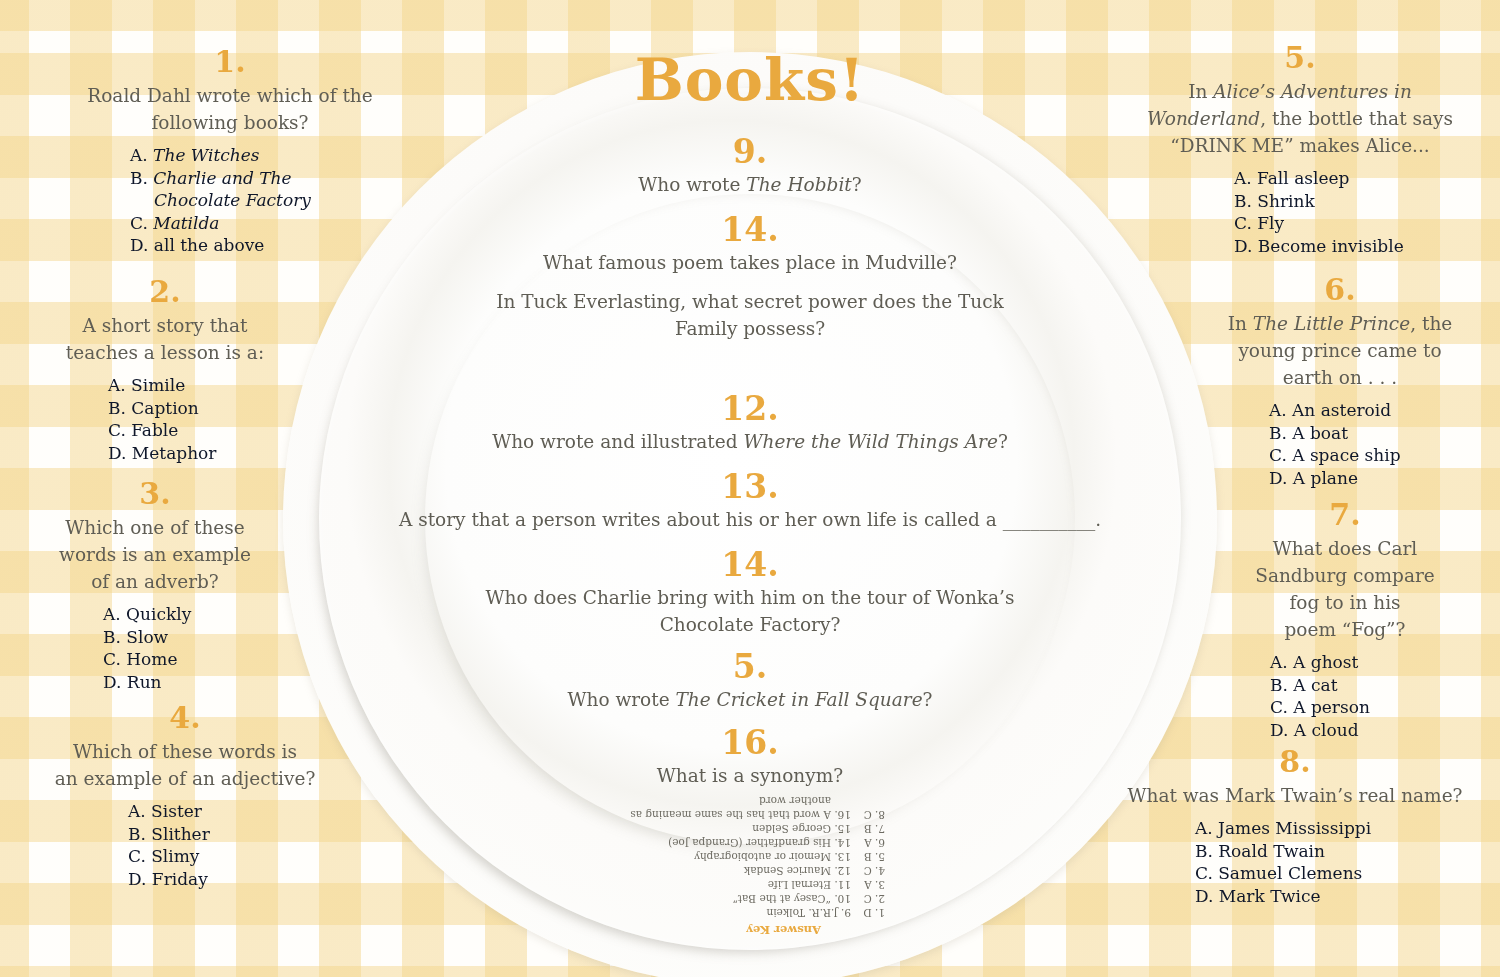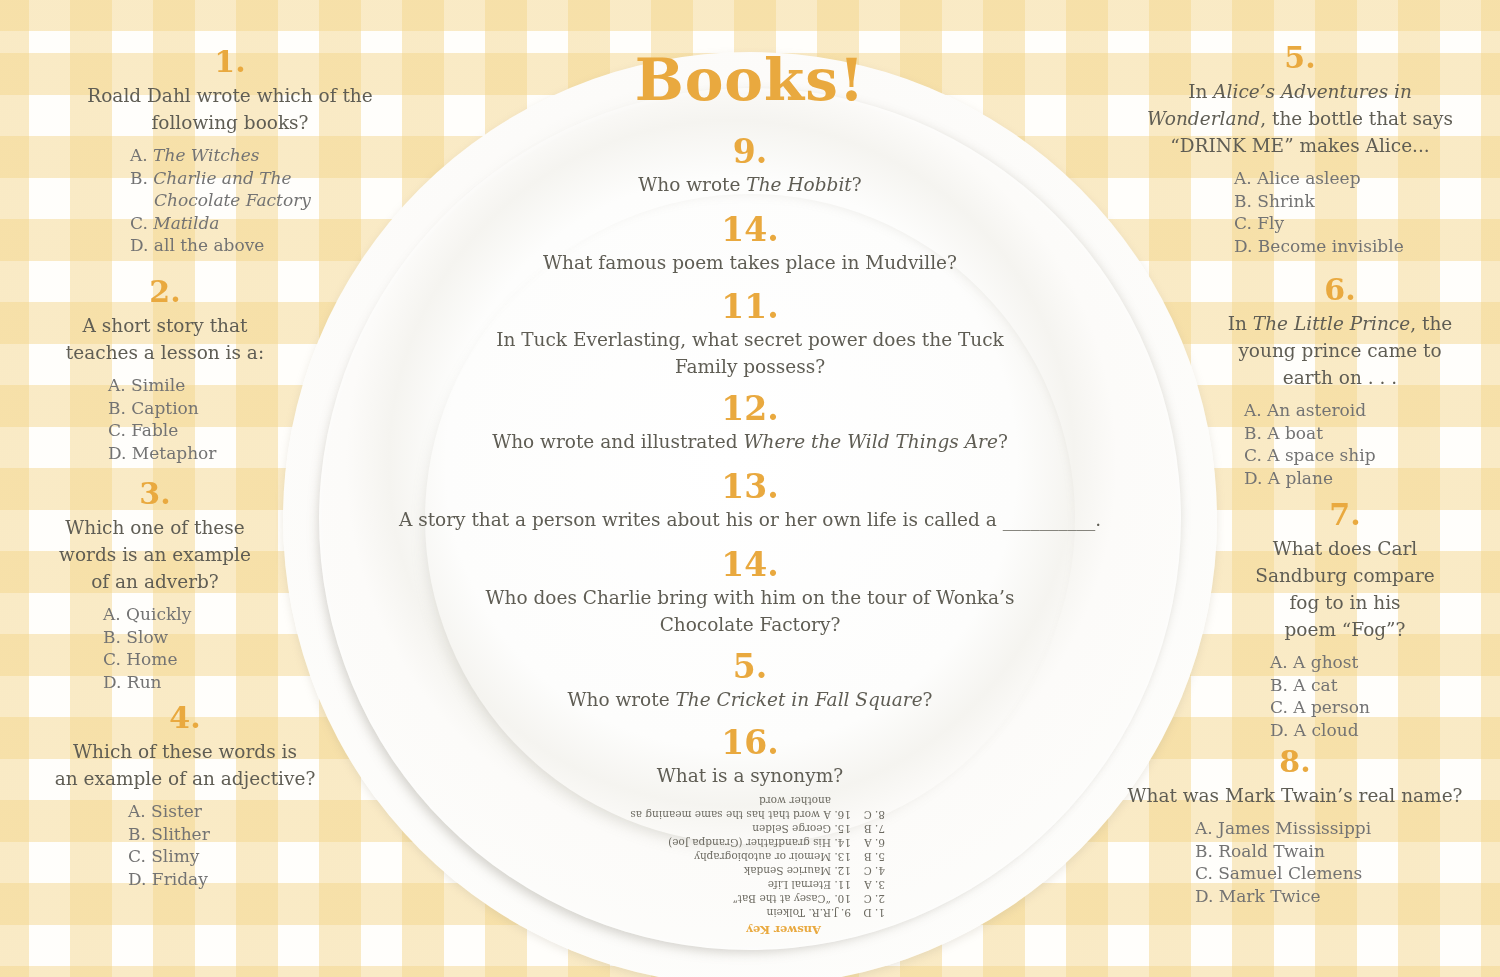--- a/index.html
+++ b/index.html
@@ -37,28 +37,28 @@
     font-size:58px;line-height:52px;font-weight:bold;color:#E9A93F;letter-spacing:1px;
   }
   .pq{position:absolute;left:0;width:1500px;text-align:center;}
   .pq .num{font-size:33px;line-height:38px;display:block;}
   .pq .qtext{font-size:18.5px;line-height:27px;margin-top:0;display:inline-block;white-space:pre-line;}
   .pq9{top:133px}.pq10{top:211px}.pq11{top:288px}.pq12{top:390px}
   .pq13{top:468px}.pq14{top:546px}.pq15{top:648px}.pq16{top:724px}
   .sq{position:absolute;text-align:center;}
   .sq .num{font-size:30px;line-height:36px;display:block;margin-bottom:2px;}
   .sq .qtext{font-size:18.5px;line-height:27px;display:inline-block;white-space:pre-line;}
-  .sq .opts{margin-top:8px;text-align:left;font-size:17px;line-height:22.5px;color:#737373;}
+  .sq .opts{margin-top:8px;text-align:left;font-size:17px;line-height:22.5px;color:#0f172a;}
   .sq .opt{padding-left:24px;text-indent:-24px;white-space:pre-line;}
   .sq1{left:60px;top:44px;width:340px}   .sq1 .opts{margin-left:70px}
   .sq2{left:40px;top:274px;width:250px}  .sq2 .opts{margin-left:68px}
   .sq3{left:35px;top:476px;width:240px}  .sq3 .opts{margin-left:68px}
   .sq4{left:40px;top:700px;width:290px}  .sq4 .opts{margin-left:88px}
   .sq5{left:1140px;top:40px;width:320px} .sq5 .opts{margin-left:94px}
-  .sq6{left:1205px;top:272px;width:270px}.sq6 .opts{margin-left:39px}
+  .sq6{left:1205px;top:272px;width:270px}.sq6 .opts{margin-left:64px}
   .sq7{left:1210px;top:497px;width:270px}.sq7 .opts{margin-left:60px}
   .sq8{left:1100px;top:744px;width:390px}.sq8 .opts{margin-left:95px}
   .answer-key{
     position:absolute;left:597px;top:794px;width:336px;
     transform:rotate(180deg);
     font-size:10.5px;line-height:14px;color:#6D6B62;
   }
   .ak-label{font-size:11.5px;line-height:16px;font-weight:bold;color:#E9A93F;margin-left:112px;margin-bottom:2px;}
   .ak-row{display:flex;margin-left:48px;}
   .ak-col-n{width:34px;flex:none;}
@@ -121,21 +121,21 @@
     <div class="opt"><span>D. Friday</span></div>
   </div>
 </div>
 
 <div class="sq sq5">
   <span class="num">5.</span>
   <span class="qtext"><span>In </span><i>Alice’s Adventures in
 Wonderland</i><span>, the bottle that says
 “DRINK ME” makes Alice...</span></span>
   <div class="opts">
-    <div class="opt"><span>A. Alice asleep</span></div>
+    <div class="opt"><span>A. Fall asleep</span></div>
     <div class="opt"><span>B. Shrink</span></div>
     <div class="opt"><span>C. Fly</span></div>
     <div class="opt"><span>D. Become invisible</span></div>
   </div>
 </div>
 
 <div class="sq sq6">
   <span class="num">6.</span>
   <span class="qtext"><span>In </span><i>The Little Prince</i><span>, the
 young prince came to
@@ -175,21 +175,20 @@
 
 <div class="pq pq9">
   <span class="num">9.</span>
   <span class="qtext"><span>Who wrote </span><i>The Hobbit</i><span>?</span></span>
 </div>
 <div class="pq pq10">
   <span class="num">14.</span>
   <span class="qtext"><span>What famous poem takes place in Mudville?</span></span>
 </div>
 <div class="pq pq11">
-  <span class="num">11.</span>
   <span class="qtext"><span>In Tuck Everlasting, what secret power does the Tuck
 Family possess?</span></span>
 </div>
 <div class="pq pq12">
   <span class="num">12.</span>
   <span class="qtext"><span>Who wrote and illustrated </span><i>Where the Wild Things Are</i><span>?</span></span>
 </div>
 <div class="pq pq13">
   <span class="num">13.</span>
   <span class="qtext"><span>A story that a person writes about his or her own life is called a __________.</span></span>

